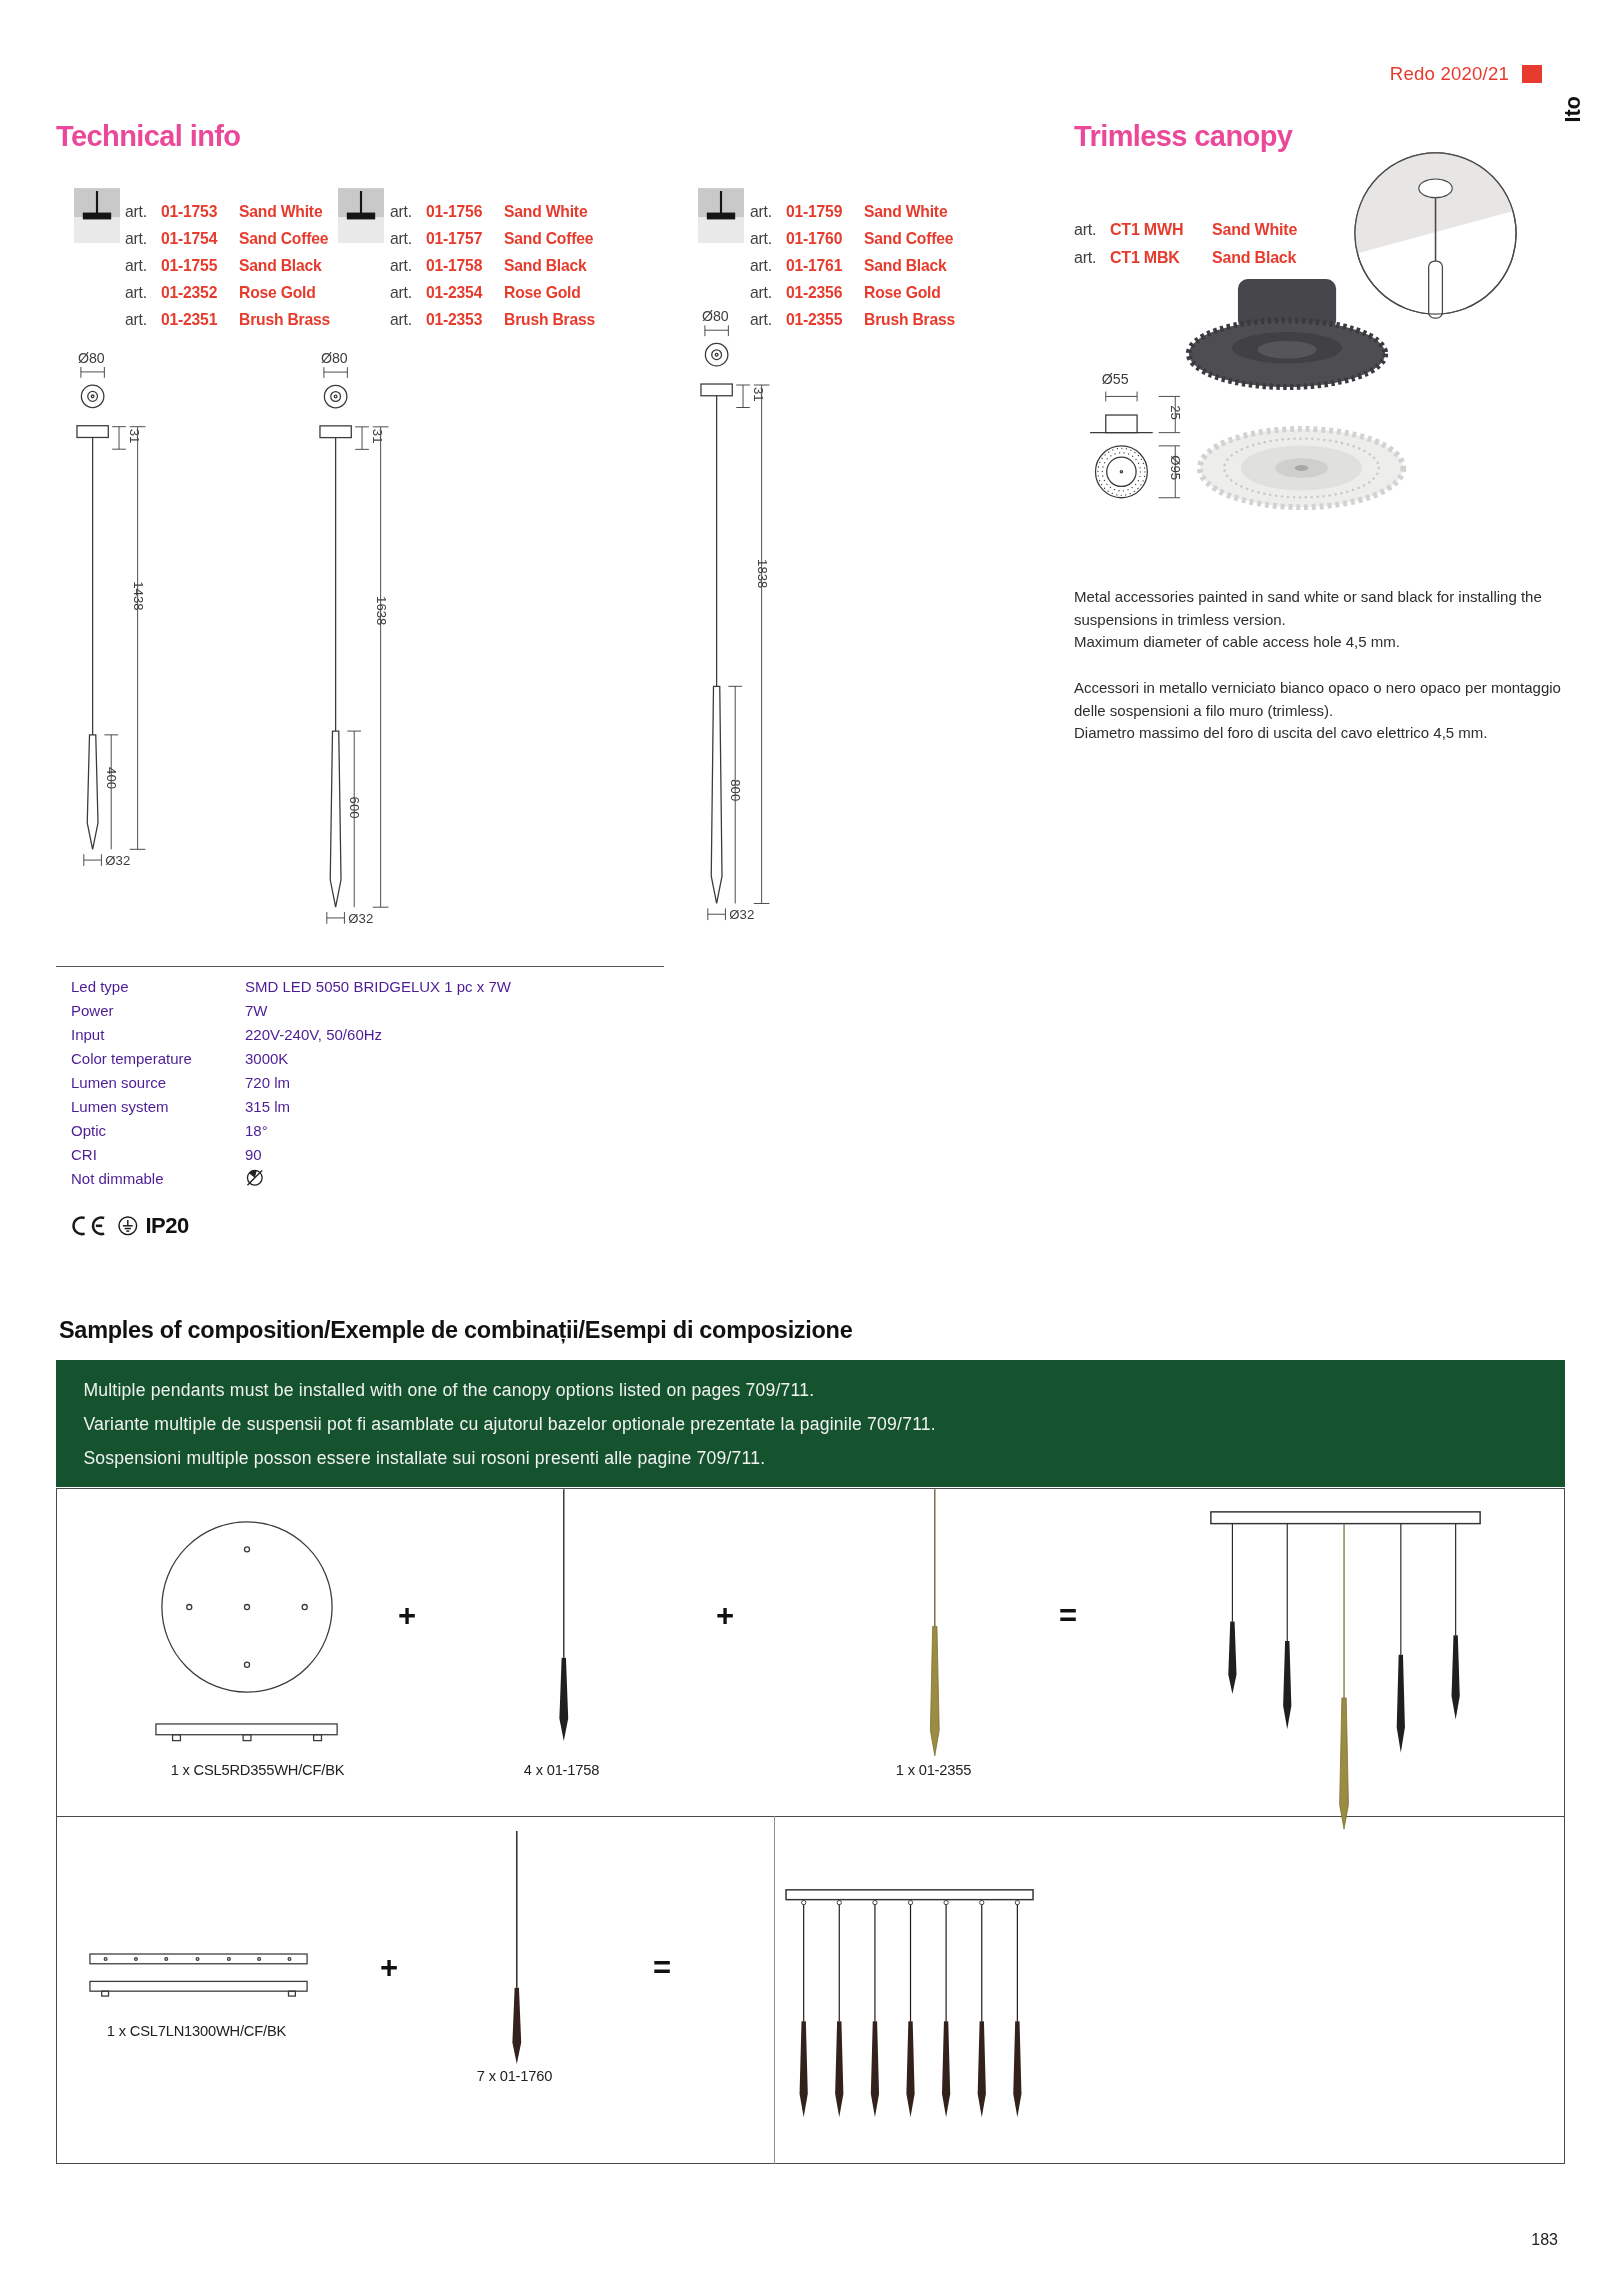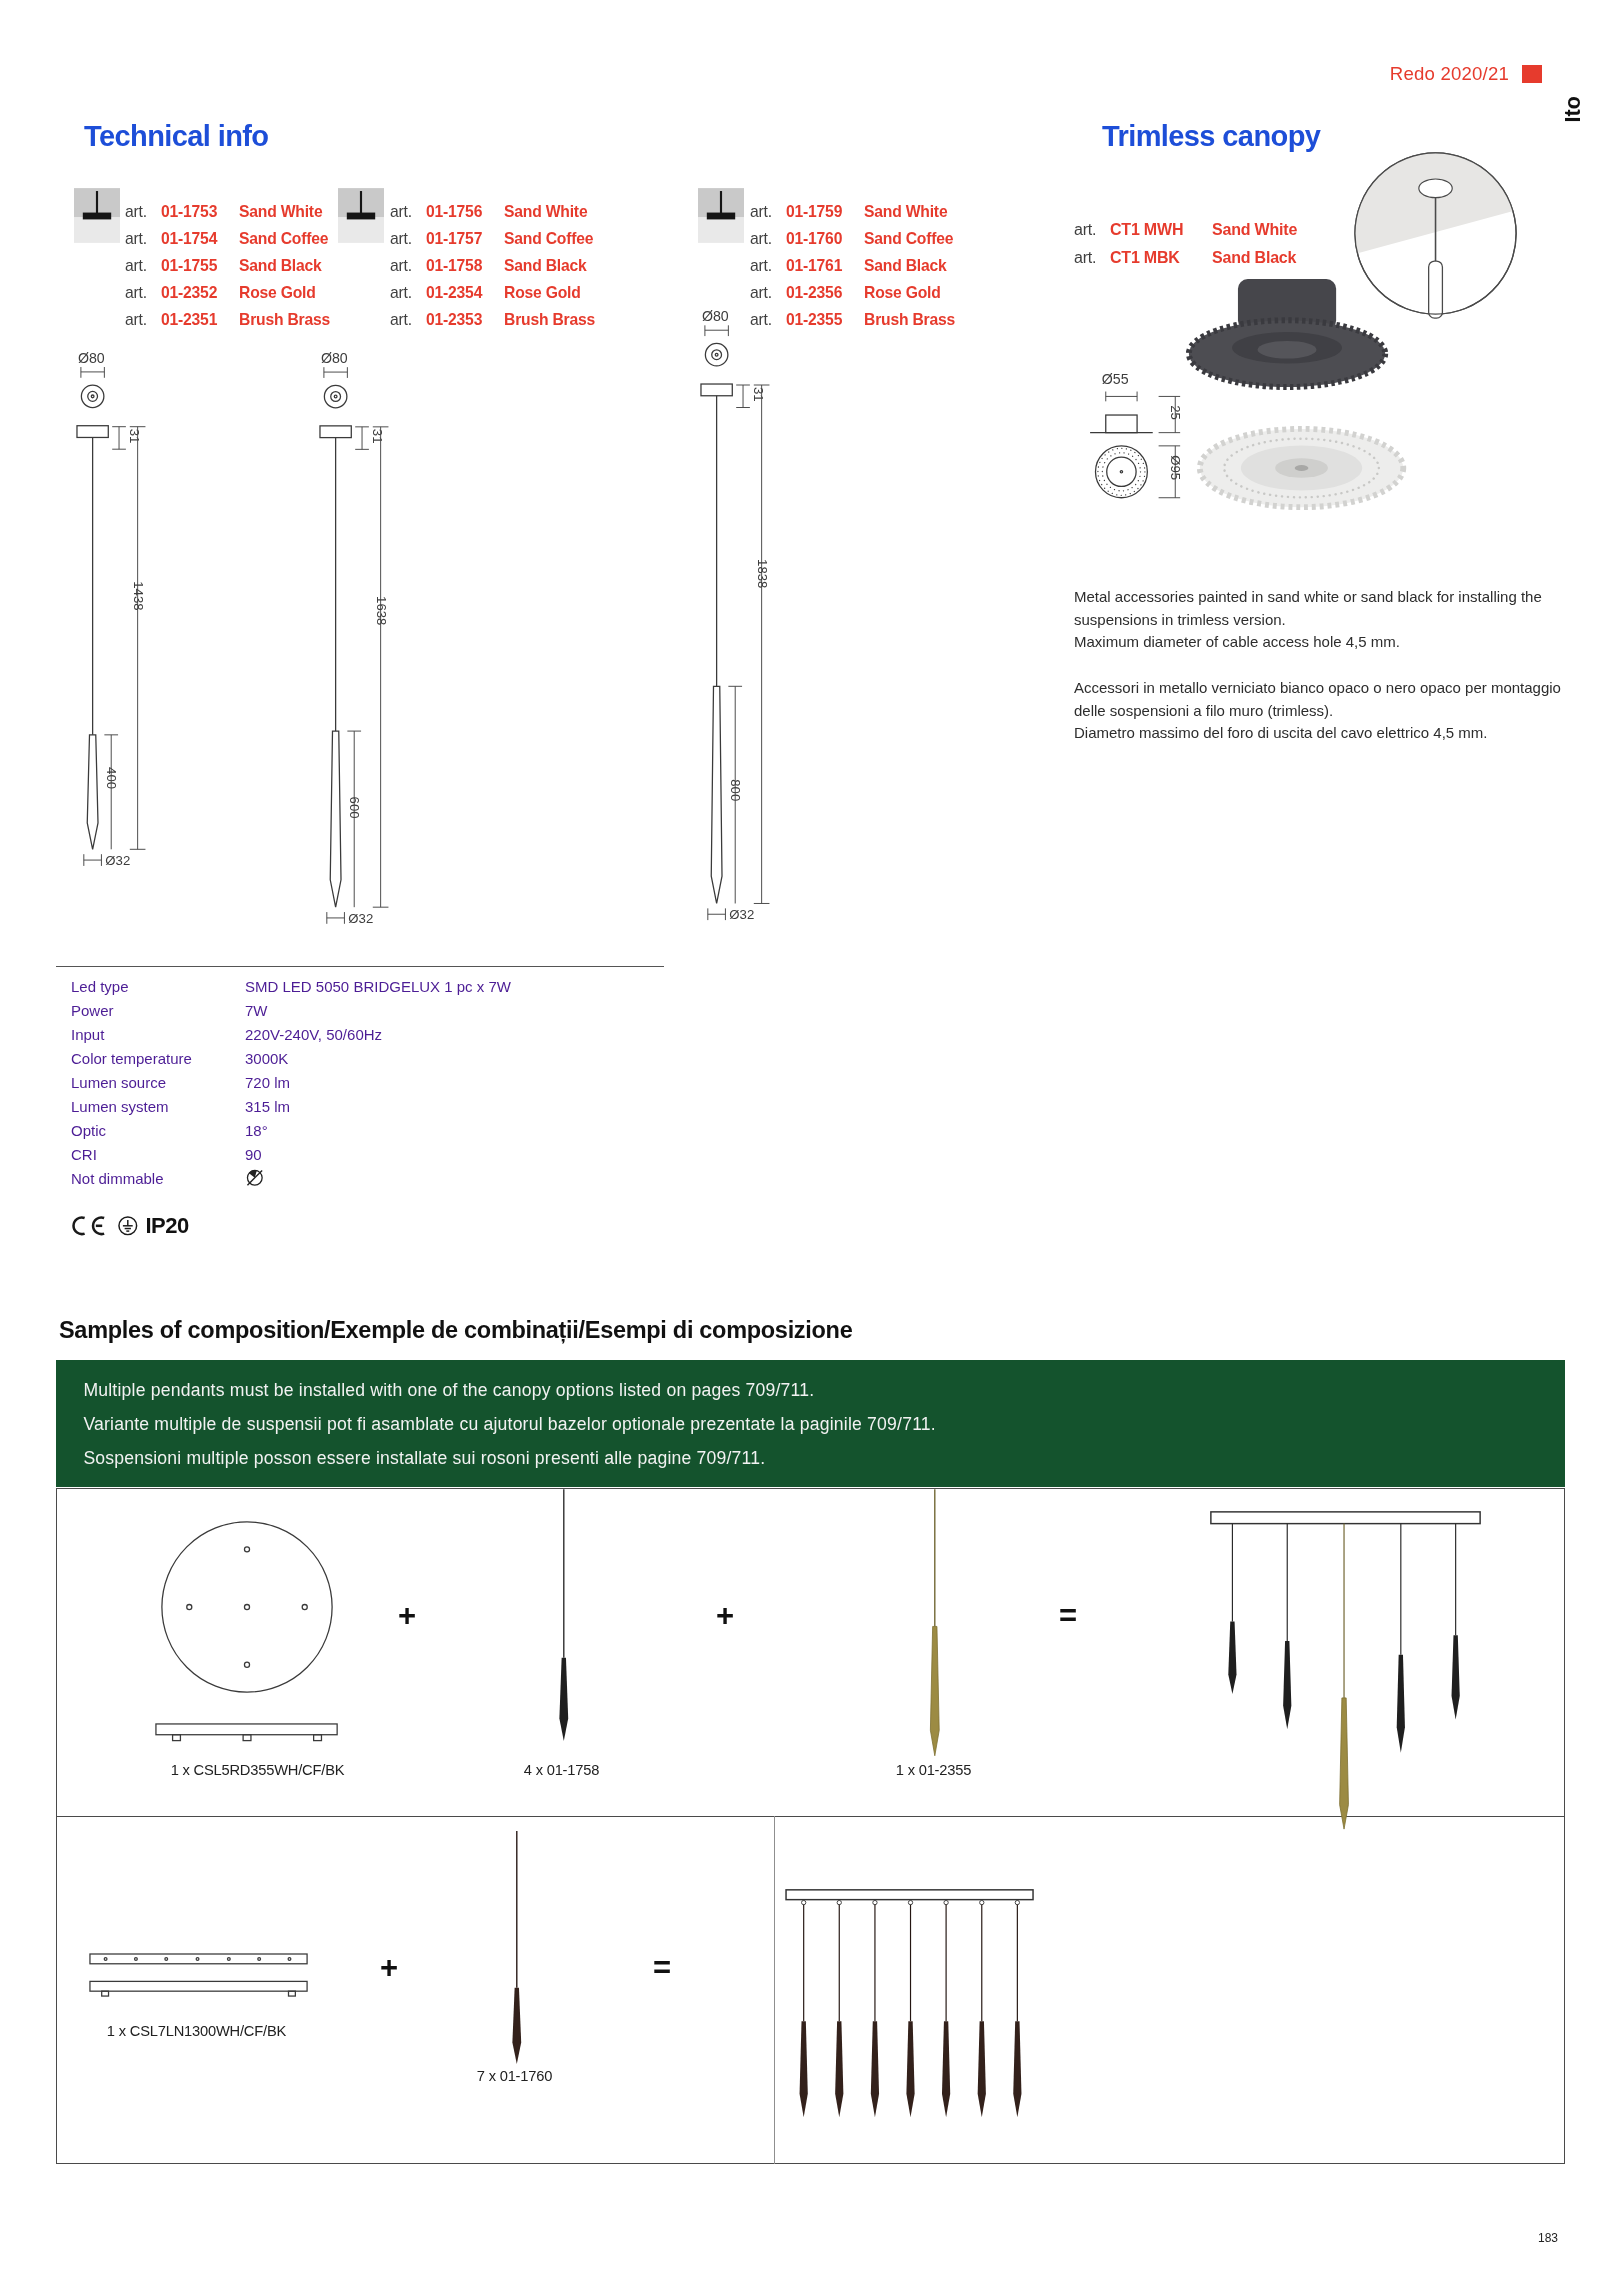--- a/index.html
+++ b/index.html
@@ -1,19 +1,19 @@
 <!DOCTYPE html>
 <html><head>
 <meta charset="utf-8">
 <style>
   html,body{margin:0;padding:0;background:#fff;}
   .page{position:relative;width:1620px;height:2292px;background:#ffffff;overflow:hidden;
         font-family:"Liberation Sans", sans-serif;color:#1a1a1a;}
   .abs{position:absolute;}
-  .h1{font-size:29px;font-weight:800;letter-spacing:-0.6px;color:#1d4ed8;margin-left:28px;}
+  .h1{font-size:29px;font-weight:800;letter-spacing:-0.6px;color:#ec4899;}
   .brand{font-size:18.6px;color:#e63b2d;letter-spacing:0.2px;text-align:right;}
   .redsq{width:19.6px;height:17.6px;background:#e63b2d;}
   .sidetab{writing-mode:vertical-rl;transform:rotate(180deg);font-size:21.6px;font-weight:800;color:#111;}
   .artrow{display:flex;height:27px;align-items:center;font-size:15.7px;letter-spacing:-0.2px;white-space:nowrap;}
   .artrow .p{width:36px;color:#3f3f3f;font-weight:400;}
   .artrow .c{width:78px;color:#e63b2d;font-weight:700;}
   .artrow .f{color:#e63b2d;font-weight:700;}
   .ctrow .c{width:102px;}
   .drw line, .drw path, .drw rect, .drw circle{stroke:#3a3a3a;stroke-width:1.3;fill:none;}
   .drw .dim{stroke:#4a4a4a;stroke-width:1;}
@@ -26,21 +26,21 @@
   .banner{left:56px;top:1360px;width:1509px;height:127px;background:#14532d;color:#f2f2f2;
           font-size:17.6px;box-sizing:border-box;padding:12.7px 0 0 27.4px;}
   .banner div{line-height:34px;letter-spacing:0.2px;}
   .compbox{left:56px;top:1488px;width:1509px;height:676px;border:1.5px solid #4a4a4a;box-sizing:border-box;}
   .hdiv{left:56px;top:1816px;width:1509px;height:0;border-top:1.5px solid #4a4a4a;}
   .vdiv{left:774px;top:1816px;height:348px;width:0;border-left:1px solid #8f8f8f;}
   .op{font-size:31px;font-weight:700;color:#111;}
   .complabel{font-size:14.7px;color:#222;text-align:center;letter-spacing:-0.2px;}
   .marks{display:flex;align-items:center;gap:6.9px;}
   .ip{font-size:22px;font-weight:800;color:#111;letter-spacing:-0.5px;}
-  .pagenum{font-size:12px;color:#222;text-align:right;}
+  .pagenum{font-size:16px;color:#222;text-align:right;}
 </style>
 </head>
 <body>
 
 <div class="page">
 
   <div class="abs brand" style="left:1274px;top:63px;width:235px;">Redo 2020/21</div>
   <div class="abs redsq" style="left:1522px;top:65px;"></div>
   <div class="abs sidetab" style="left:1560px;top:96px;">Ito</div>
 

